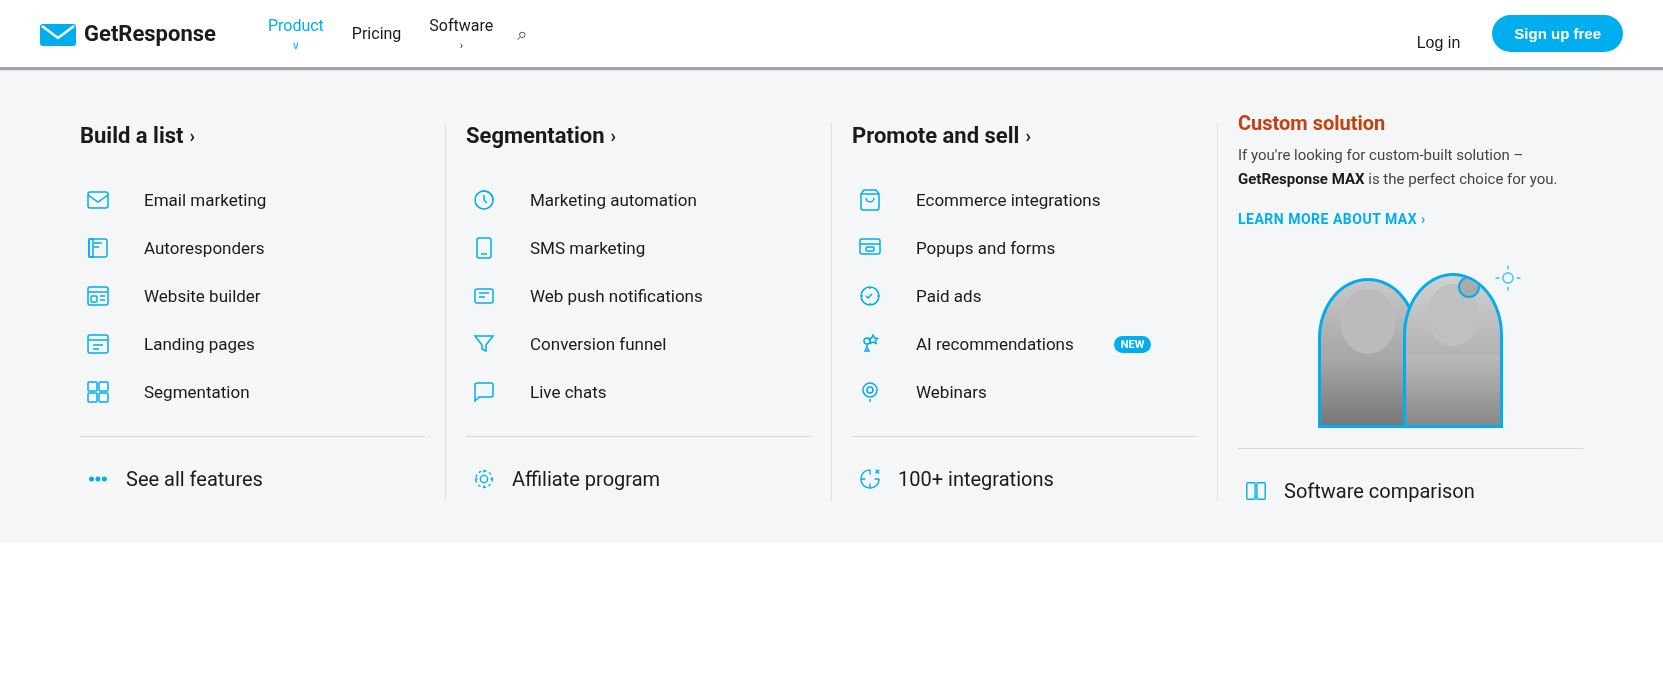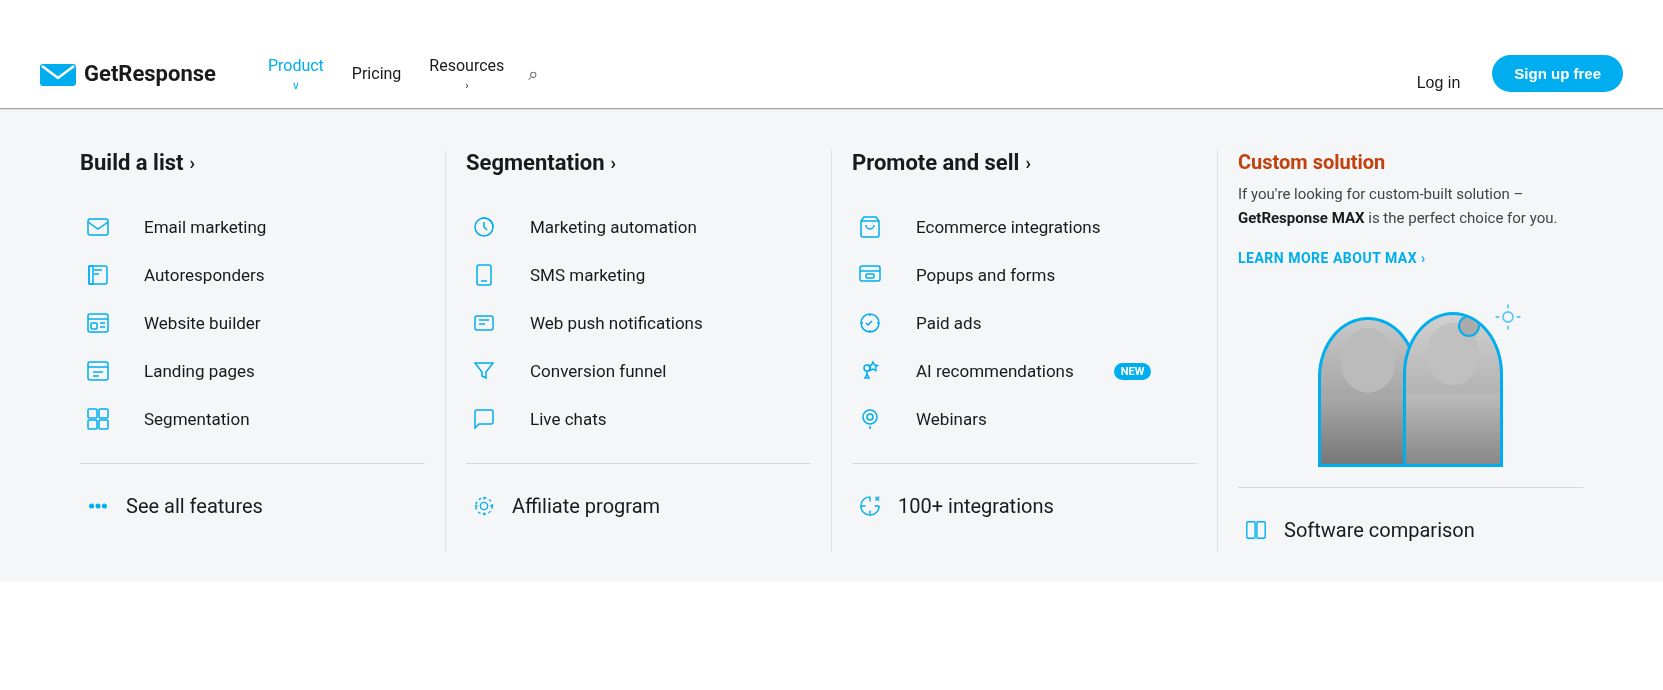--- a/index.html
+++ b/index.html
@@ -1,21 +1,21 @@
 <!DOCTYPE html>
 <html><head>
   <meta charset="utf-8">
   <style>
     * { margin: 0; padding: 0; box-sizing: border-box; }
     body { font-family: -apple-system, BlinkMacSystemFont, 'Segoe UI', Roboto, sans-serif; background: #fff; }
 
     
     .navbar {
       display: flex; align-items: center; padding: 0 40px; height: 70px;
-      border-bottom: 1px solid #a3a3a3; background: #fff; position: relative; z-index: 100; margin-top: 39px;
+      border-bottom: 3px solid #a3a3a3; background: #fff; position: relative; z-index: 100;
     }
     .logo { display: flex; align-items: center; gap: 8px; margin-right: 40px; }
     .logo-icon { width: 36px; height: 28px; }
     .logo-text { font-size: 22px; font-weight: 700; color: #1a1a1a; }
     .nav-links { display: flex; align-items: center; gap: 4px; }
     .nav-link {
       padding: 8px 12px; font-size: 16px; color: #1a1a1a; cursor: pointer;
       border: none; background: none; text-decoration: none; display: flex; align-items: center; gap: 4px; flex-direction: column;
     }
     .nav-link.active { color: #00aeef; }
@@ -24,21 +24,21 @@
     .nav-right { margin-left: auto; display: flex; align-items: flex-end; gap: 32px; }
     .login-btn { font-size: 16px; color: #1a1a1a; cursor: pointer; background: none; border: none; }
     .signup-btn {
       background: #00aeef; color: #fff; border: none; border-radius: 50px;
       padding: 10px 22px; font-size: 15px; font-weight: 600; cursor: pointer;
     }
 
     
     .dropdown-panel {
       background: #f5f6f7; border-top: 1px solid #e0e0e0;
-      padding: 40px 60px 30px 60px; display: flex; gap: 0;
+      padding: 40px 60px 30px 60px; display: flex; gap: 0; align-items: center;
     }
 
     .col { flex: 1; padding: 0 20px; }
     .col:not(:last-child) { border-right: 1px solid #e0e0e0; }
 
     .col-heading {
       font-size: 22px; font-weight: 700; color: #1a1a1a; margin-bottom: 28px;
       display: flex; align-items: center; gap: 6px; cursor: pointer;
     }
     .col-heading .arrow { color: #1a1a1a; font-size: 18px; }
@@ -91,21 +91,21 @@
 
   <div class="nav-links">
     <a class="nav-link active">
       <span>Product</span>
       <span class="chevron">∨</span>
     </a>
     <a class="nav-link">
       <span>Pricing</span>
     </a>
     <a class="nav-link">
-      <span>Resources</span>
+      <span>Software</span>
       <span class="chevron">›</span>
     </a>
     <span class="search-icon-nav">⌕</span>
   </div>
 
   <div class="nav-right">
     <button class="login-btn">Log in</button>
     <button class="signup-btn">Sign up free</button>
   </div>
 </nav>

